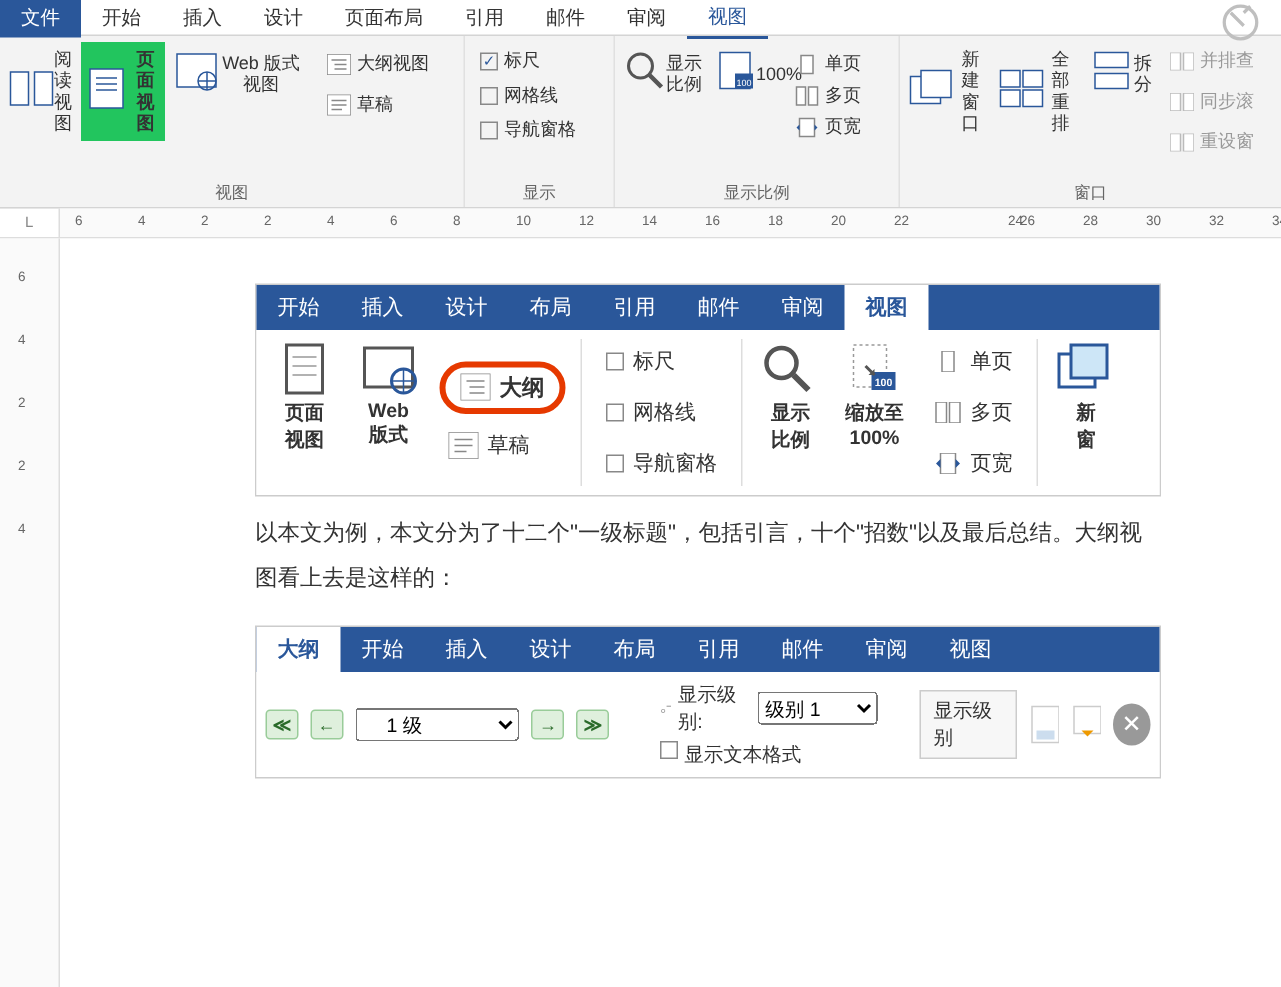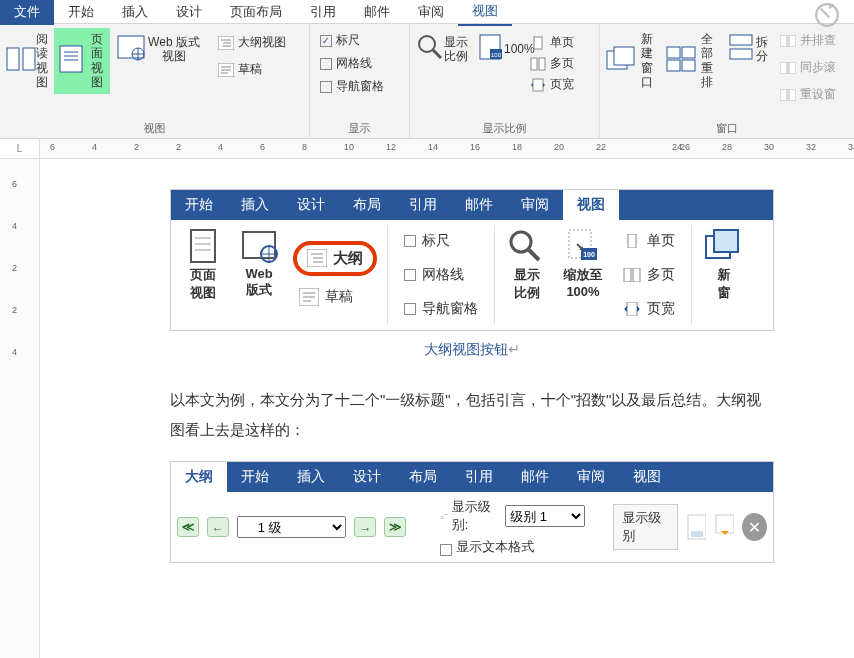--- a/index.html
+++ b/index.html
@@ -72,21 +72,21 @@
   .big-btn {
     display: flex;
     flex-direction: row;
     align-items: center;
     justify-content: flex-start;
     width: 46px;
     padding: 4px 2px;
     cursor: pointer;
   }
   .big-btn.wide { width: 70px; }
-  .big-btn.sel { background: #86efac; }
+  .big-btn.sel { background: #22c55e; font-weight: bold; }
   .big-btn .icn { width: 30px; height: 30px; margin-bottom: 4px; display:flex; align-items:center; justify-content:center; }
   .big-btn .lbl { font-size: 12px; text-align: center; line-height: 1.2; }
   .check-col {
     display: flex; flex-direction: column; gap: 6px; padding: 4px 6px;
   }
   .check-item { display: flex; align-items: center; gap: 4px; font-size: 12px; cursor:pointer;}
   .chk { width: 12px; height: 12px; border: 1px solid #888; display:inline-flex; align-items:center; justify-content:center; font-size:10px; }
   .chk.on::after{ content:"✓"; color:#2a579a; font-size:10px; }
   .small-btn-col { display:flex; flex-direction:column; gap:0; padding:4px 2px; }
   .small-btn { display:flex; align-items:center; gap:4px; padding:2px 4px; font-size:12px; cursor:pointer;}
@@ -508,21 +508,20 @@
                 <rect x="2" y="8" width="24" height="22" fill="#fff" stroke="#2a579a" stroke-width="2"></rect>
                 <rect x="10" y="2" width="24" height="22" fill="#cde6f7" stroke="#2a579a" stroke-width="2"></rect>
               </svg>
             </div>
           <div style="white-space:pre-line;text-align:center">新
 窗</div>
         </div>
       </div>
     </div>
 
-    <div class="caption"><span>大纲视图按钮</span><span style="color:#999">↵</span></div>
 
     <div class="para">以本文为例，本文分为了十二个"一级标题"，包括引言，十个"招数"以及最后总结。大纲视图看上去是这样的：</div>
 
     <div style="height:16px"></div>
 
     <div class="emb-ribbon">
       <div class="emb-tabs">
         <div class="etab active">大纲</div>
         <div class="etab">开始</div>
         <div class="etab">插入</div>
@@ -543,21 +542,21 @@
         <div class="navbtn">≫</div>
         <div style="width:20px"></div>
         <div style="display:flex;flex-direction:column;gap:4px">
           <div style="display:flex;align-items:center;gap:4px">
             <span style="font-size:11px;color:#888">◦⁻</span>
             <span class="lbl2">显示级别:</span>
             <select style="width:90px">
               <option>级别 1</option>
             </select>
           </div>
-          <div style="display:flex;align-items:flex-end;gap:4px">
+          <div style="display:flex;align-items:flex-start;gap:4px">
             <span class="chk"></span>
             <span class="lbl2">显示文本格式</span>
           </div>
         </div>
         <div style="border:1px solid #ccc;padding:4px 8px;font-size:13px;background:#f7f7f7;margin-left:20px">显示级别</div>
         <svg width="22" height="28">
             <rect x="2" y="2" width="18" height="24" fill="#fff" stroke="#ccc"></rect>
             <rect x="5" y="18" width="12" height="6" fill="#cde"></rect>
           </svg>
         <svg width="22" height="28">

